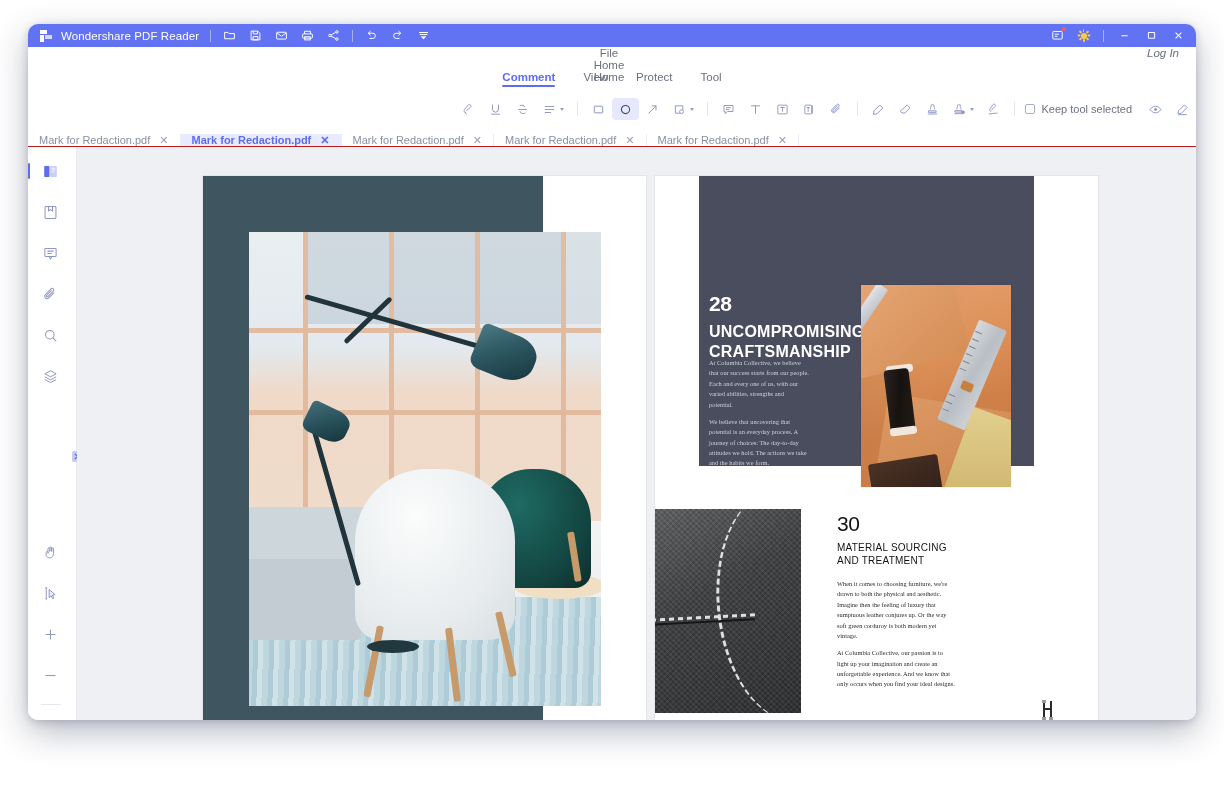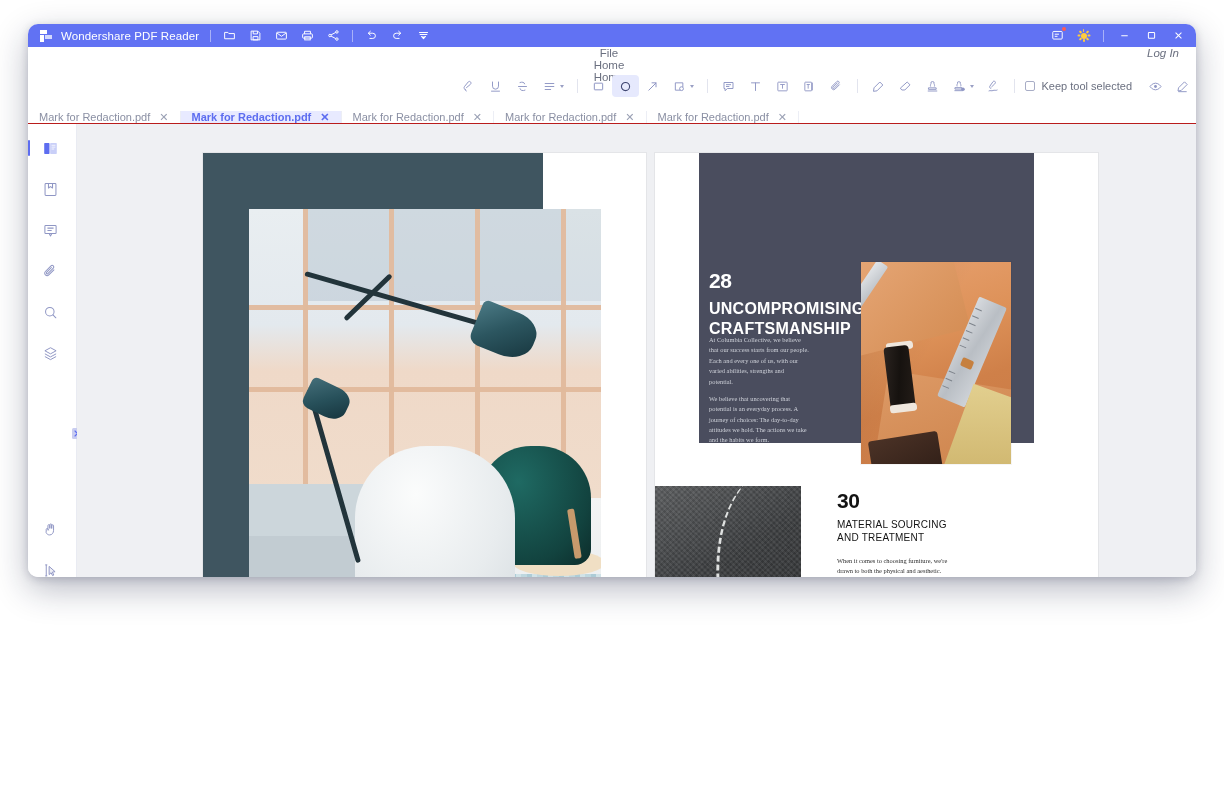--- a/index.html
+++ b/index.html
@@ -7,21 +7,21 @@
     width: 1224px; height: 786px;
     background: #ffffff;
     font-family: "Liberation Sans", sans-serif;
     overflow: hidden;
   }
 
   
   #app-window {
     position: absolute;
     left: 28px; top: 24px;
-    width: 1168px; height: 553px;
+    width: 1168px; height: 696px;
     border-radius: 10px;
     overflow: hidden;
     background: #ffffff;
     box-shadow: 0 12px 34px rgba(20,25,60,.30), 0 2px 8px rgba(20,25,60,.18);
   }
 
   
   #titlebar {
     height: 23px;
     background: #6172f3;
@@ -257,21 +257,21 @@
   .stitch-seam {
     position:absolute; left:-4px; top:112px; width:104px; height:2px; background:#15171a; transform:rotate(-3deg);
   }
   .stitch-curve {
     position:absolute; left:62px; top:-18px; width:136px; height:230px;
     border-left:3px dashed #dfe1e0; border-radius:50%/50%;
     transform: rotate(-6deg);
   }
 
   .k-num {
-    position:absolute; color:#131313; font-size:21px; font-weight:bold; letter-spacing:-.4px;
+    position:absolute; color:#131313; font-size:21px; font-weight:normal; letter-spacing:-.4px;
   }
   .k-head { position:absolute; color:#131313; font-size:10px; font-weight:normal; line-height:1.28; letter-spacing:.25px;}
   .k-body { position:absolute; color:#2d2d2d; font-size:6.4px; line-height:1.62; font-family:"Liberation Serif", serif; width:118px;}
   .k-body p + p { margin-top:7px; }
 
   
   .doc-cursor {
     position:absolute; left:388px; top:525px; width:9px; height:18px;
   }
   .doc-cursor .v { position:absolute; left:0; top:0; width:2px; height:18px; background:#2b2b2b; }
@@ -395,20 +395,26 @@
     </div>
   </div>
 
   <div id="menubar">
     <span class="mi">File</span>
     <span class="mi">Home</span>
     <span class="mi">Home</span>
     <span class="login">Log In</span>
   </div>
 
+  <div id="ribbon-tabs">
+    <span class="rtab active">Comment</span>
+    <span class="rtab">View</span>
+    <span class="rtab">Protect</span>
+    <span class="rtab">Tool</span>
+  </div>
 
   <div id="anno-toolbar">
 
     <span class="at-item">
       <svg width="15" height="15" viewBox="0 0 18 18" fill="none" stroke="#8f96c4" stroke-width="1.15" stroke-linecap="round">
         <path d="M5.4 12.6c-1.6-.4-2.2-2-1.4-3.3L8.6 3.6c.8-1 2.3-1 3 .1.7 1 .4 2.2-.5 2.9L6.6 10.3"></path>
         <path d="M4.6 12.8l1.9 1.5"></path>
       </svg>
     </span>
 

